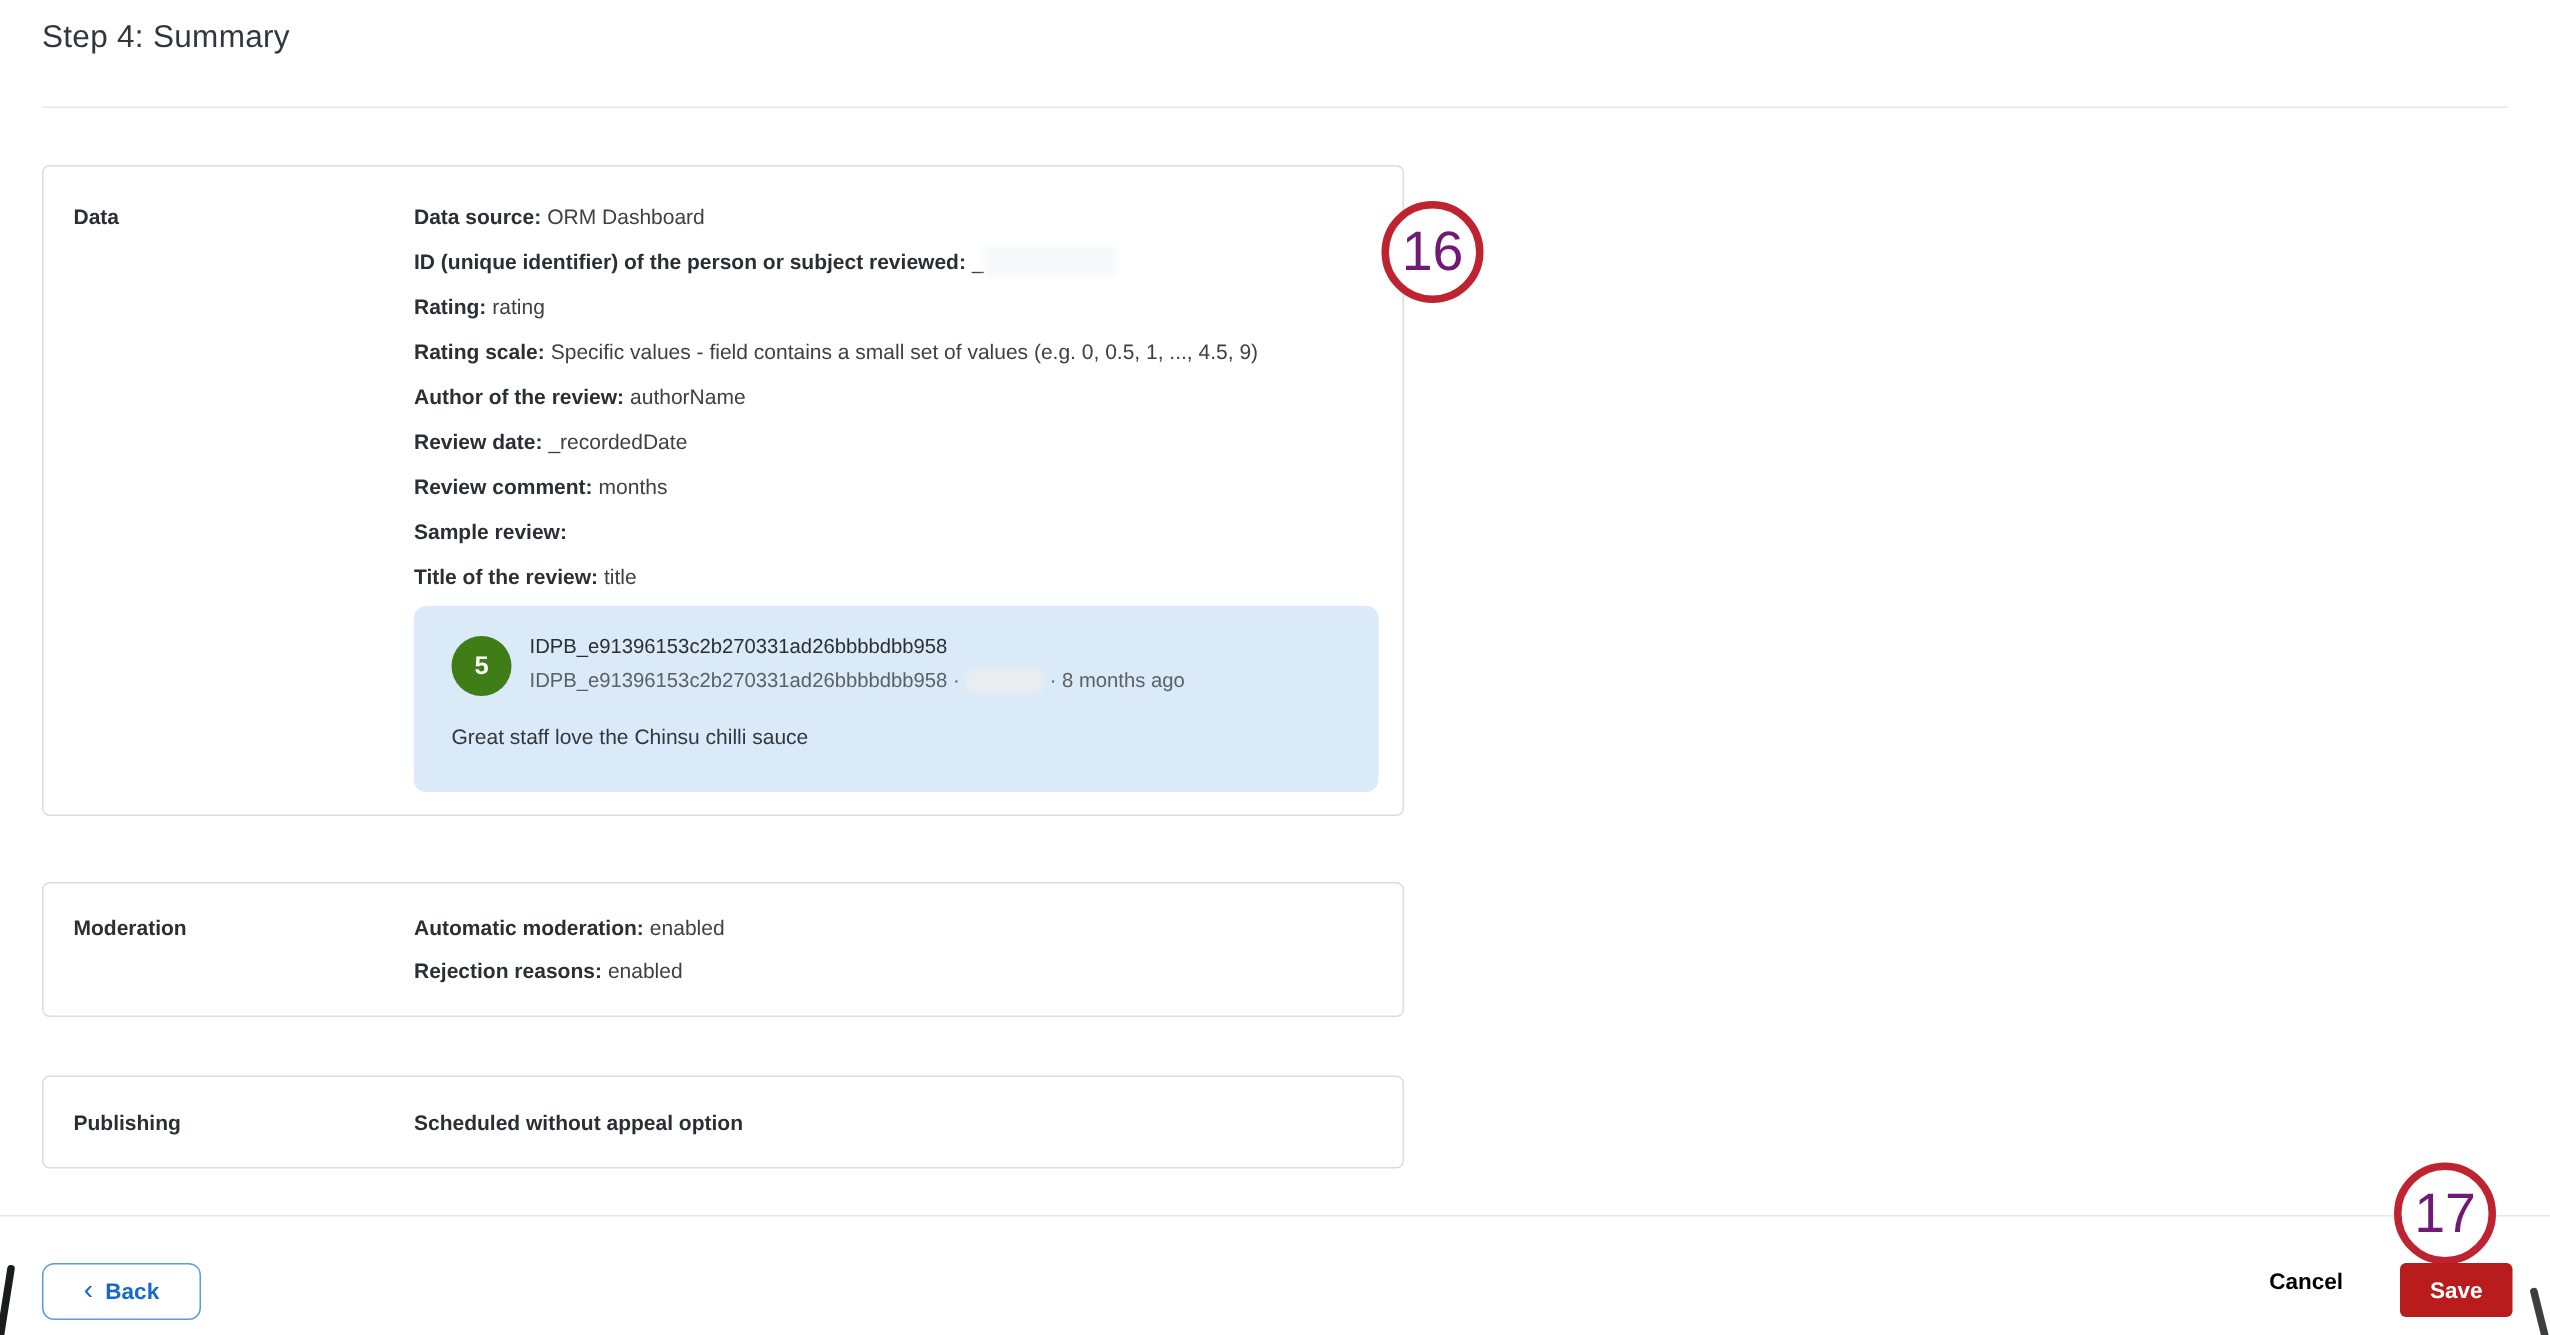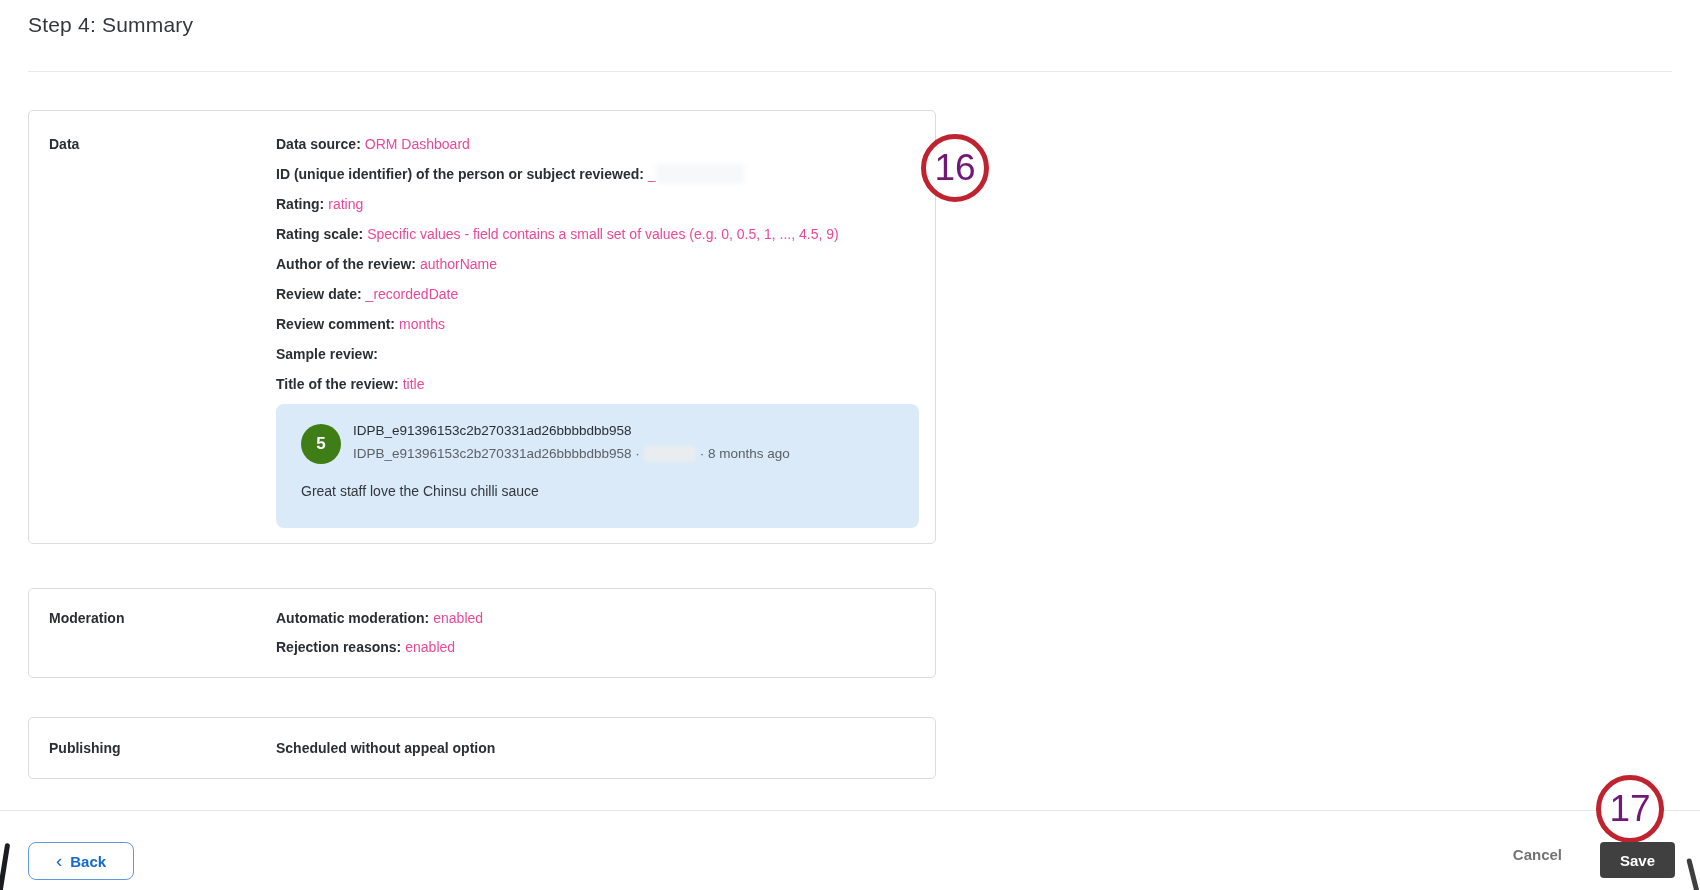--- a/index.html
+++ b/index.html
@@ -26,21 +26,21 @@
   #card-moderation .card-label-col { padding-top:15px; line-height:29px; }
   #card-moderation .card-content { padding:15px 0; }
   #card-moderation .row { line-height:29px; }
 
   #card-publishing { top:717px; }
   #card-publishing .card-label-col { padding-top:15px; line-height:30px; }
   #card-publishing .card-content { padding:15px 0; }
 
   .row { font-size:14px; line-height:30px; white-space:nowrap; }
   .row .lbl { font-weight:700; color:#2b2f34; }
-  .row .val { color:#ec4899; margin-left:4px; }
+  .row .val { color:#404040; margin-left:4px; }
 
   .redact { display:inline-block; width:88px; height:20px; vertical-align:-5px;
     background:#f6f8fa; border-radius:4px; filter:blur(2px); }
   .redact.on-blue { width:52px; height:16px; vertical-align:-4px;
     background:#e9edf0; margin:0 4px; }
 
   .review-card { margin-top:5px; width:643px; height:124px;
     background:#daeaf8; border-radius:8px; padding:18px 20px 0 25px; }
   .review-head { display:flex; align-items:flex-start; }
   .rating-badge { width:40px; height:40px; border-radius:50%; background:#3f7d17;
@@ -59,24 +59,24 @@
 
   .back-btn { position:absolute; left:28px; top:842px; width:106px; height:38px;
     background:#fff; border:1px solid #5d9ae0; border-radius:8px; color:#1569cb;
     font-family:"Liberation Sans",sans-serif; font-size:15px; font-weight:700;
     display:flex; align-items:center; justify-content:center; gap:8px;
     cursor:pointer; z-index:4; }
   .back-btn .chevron { font-size:19px; font-weight:400; line-height:1;
     margin-top:-2px; }
 
   .cancel-link { position:absolute; right:138px; top:846px; font-size:15px;
-    font-weight:700; color:#737373; cursor:pointer; z-index:4;
+    font-weight:700; color:#000000; cursor:pointer; z-index:4;
     text-decoration:none; }
   .save-btn { position:absolute; right:25px; top:842px; width:75px; height:36px;
-    background:#404040; border:none; border-radius:4px; color:#ffffff;
+    background:#b91c1c; border:none; border-radius:4px; color:#ffffff;
     font-family:"Liberation Sans",sans-serif; font-size:15px; font-weight:700;
     cursor:pointer; z-index:6; }
 
   .anno-badge { position:absolute; width:68px; height:68px; border-radius:50%;
     background:#ffffff; border:5px solid #bf232f; color:#701a75;
     font-family:Liberation Sans, sans-serif; font-size:37px; display:flex;
     align-items:center; justify-content:center; z-index:5;text-align:center; }
   #badge-16 { left:921px; top:134px; }
   #badge-17 { left:1596px; top:775px; }
 

